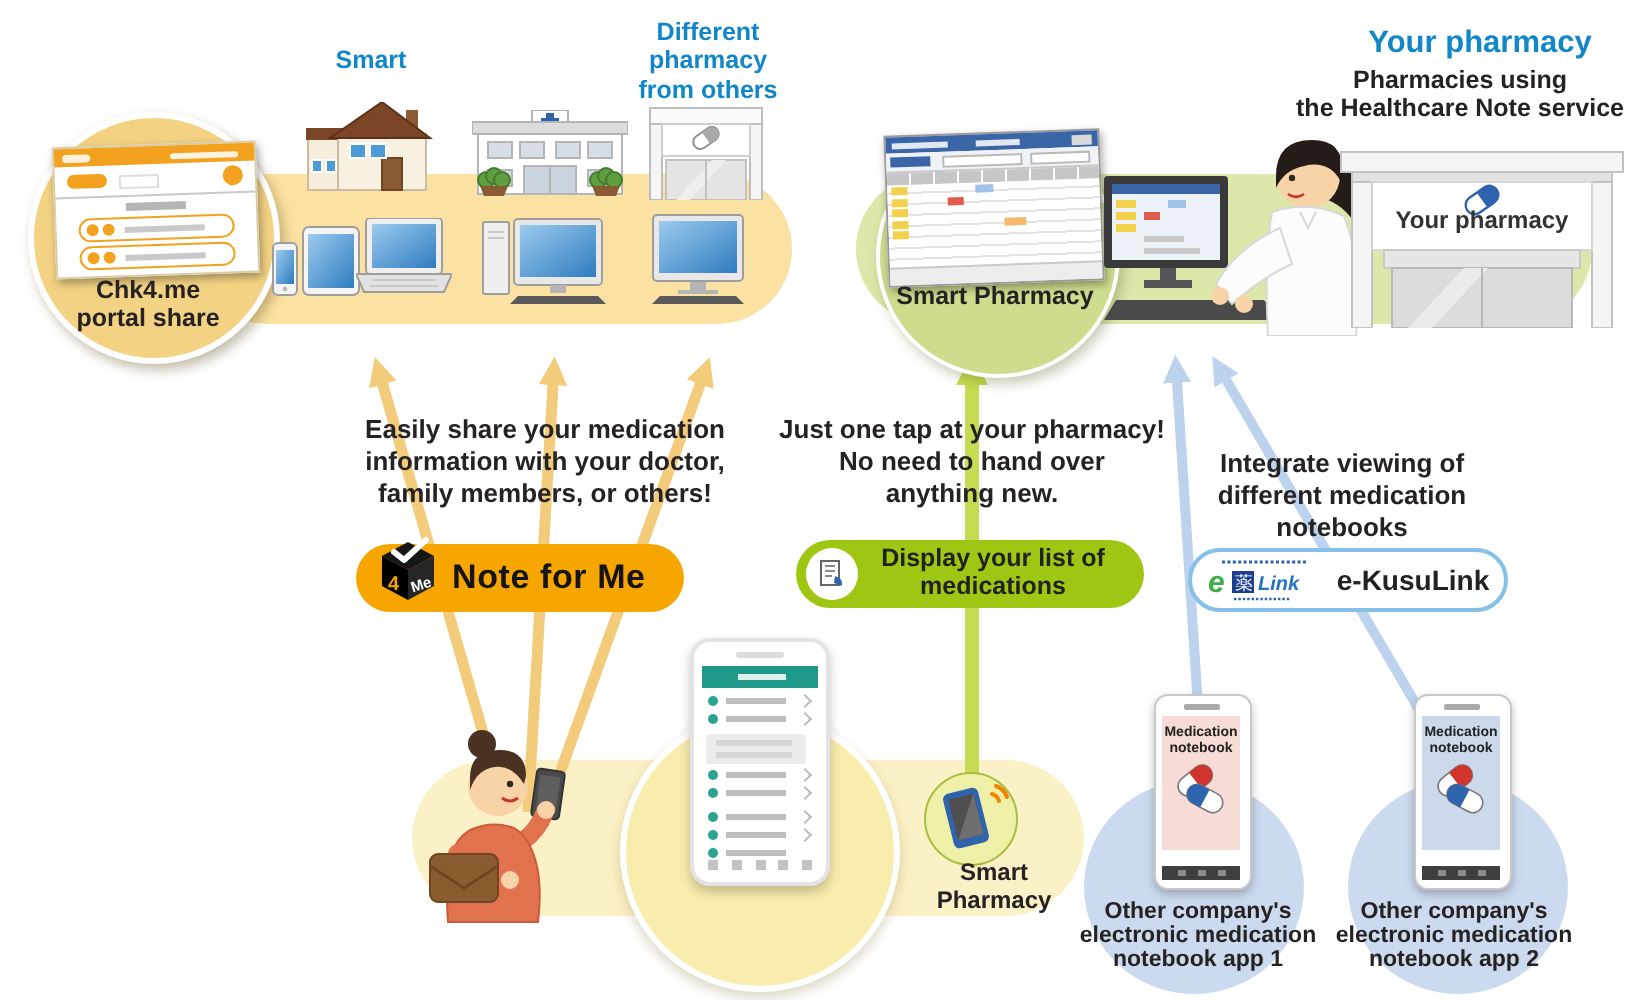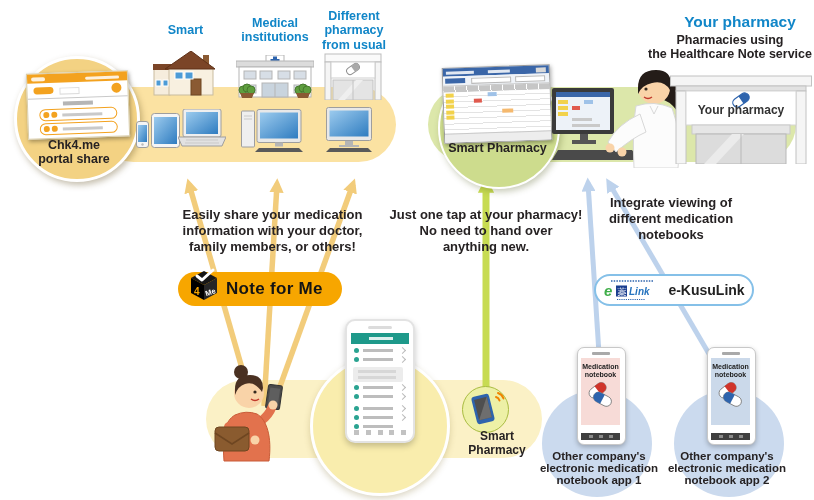--- a/index.html
+++ b/index.html
@@ -124,25 +124,23 @@
       <line x1="274" y1="403" x2="353" y2="184" marker-end="url(#mY)"></line>
     </g>
     <line x1="486" y1="402" x2="486" y2="183" stroke="#C7DB52" stroke-width="7" marker-end="url(#mG)"></line>
     <g stroke="#BDD2EC" stroke-width="5" fill="none">
       <line x1="602" y1="400" x2="588" y2="183" marker-end="url(#mB)"></line>
       <line x1="736" y1="400" x2="609" y2="183" marker-end="url(#mB)"></line>
     </g>
   </svg>
 
   <div class="bluehead" style="left:158px;top:23px;width:55px;">Smart</div>
-  <div class="bluehead" style="left:232px;top:16px;width:86px;">Medical
-institutions</div>
   <div class="bluehead" style="left:314px;top:9px;width:80px;">Different
 pharmacy
-from usual</div>
+from others</div>
   <div class="bluehead" style="left:660px;top:13px;width:160px;font-size:15.5px;">Your pharmacy</div>
   <div class="cap" style="left:630px;top:33px;width:200px;font-size:12.5px;font-weight:bold;">Pharmacies using
 the Healthcare Note service</div>
 
   <div class="circle circle-tl">
     <div class="shot portal">
       <div class="bar"></div>
       <div class="seg" style="left:4px;top:3px;width:14px;height:4px;"></div>
       <div class="seg" style="left:58px;top:3.5px;width:34px;height:3px;"></div>
       <div class="opill" style="left:6px;top:13px;width:20px;height:7px;"></div>
@@ -320,36 +318,49 @@
     <line x1="71" y1="62" x2="71" y2="92" stroke="#B8B8B8"></line>
   </svg>
   <div class="sign-text">Your pharmacy</div>
 
   <div class="msg" style="left:150px;top:207px;width:245px;">Easily share your medication
 information with your doctor,
 family members, or others!</div>
   <div class="msg" style="left:388px;top:207px;width:196px;">Just one tap at your pharmacy!
 No need to hand over
 anything new.</div>
-  <div class="msg" style="left:586px;top:195px;width:170px;">Integrate viewing of
+  <div class="msg" style="left:586px;top:224px;width:170px;">Integrate viewing of
 different medication
 notebooks</div>
 
   <div class="btn btn-check">
     <svg width="36" height="36" viewBox="0 0 36 34" style="margin-top:-10px">
       <polygon points="18,4 31,11 18,18 5,11" fill="#161616"></polygon>
       <polygon points="5,11 18,18 18,33 5,26" fill="#000"></polygon>
       <polygon points="31,11 18,18 18,33 31,26" fill="#262626"></polygon>
       <polyline points="11,9 16,13 27,3" stroke="#FFF" stroke-width="3" fill="none" stroke-linecap="round" stroke-linejoin="round"></polyline>
       <text x="8" y="28" font-size="10" font-weight="bold" fill="#F7A600">4</text>
       <text x="19.5" y="28" font-size="7.5" font-weight="bold" fill="#FFF" transform="rotate(-18 24 26)">Me</text>
     </svg>
     <span class="lbl">Note for Me</span>
   </div>
 
+  <div class="btn btn-display">
+    <span class="icn-circle">
+      <svg width="16" height="16" viewBox="0 0 16 16">
+        <rect x="2.5" y="1.5" width="9" height="12" fill="#fff" stroke="#666"></rect>
+        <line x1="4.5" y1="4" x2="9.5" y2="4" stroke="#8A8A8A"></line>
+        <line x1="4.5" y1="6.5" x2="9.5" y2="6.5" stroke="#8A8A8A"></line>
+        <line x1="4.5" y1="9" x2="8" y2="9" stroke="#8A8A8A"></line>
+        <path d="M9.5,9 q4,1 3.5,5 l-4,-1.5 z" fill="#2E64AD"></path>
+      </svg>
+    </span>
+    <span class="lbl">Display your list of
+medications</span>
+  </div>
 
   <div class="btn btn-ekusu">
     <svg width="56" height="22" viewBox="0 0 56 22">
       <line x1="8" y1="2" x2="50" y2="2" stroke="#2E64AD" stroke-width="1.5" stroke-dasharray="1.5,1.2"></line>
       <text x="1" y="17" font-size="15" font-weight="bold" font-style="italic" fill="#3FAE49">e</text>
       <rect x="13" y="6.5" width="11" height="11" fill="#1B3E8F"></rect>
       <text x="14.5" y="15.5" font-size="9" fill="#FFF">薬</text>
       <text x="26" y="16" font-size="10" font-weight="bold" font-style="italic" fill="#2573BE">Link</text>
       <line x1="14" y1="20.5" x2="42" y2="20.5" stroke="#2E64AD" stroke-width="1.2" stroke-dasharray="1.2,1"></line>
     </svg>

